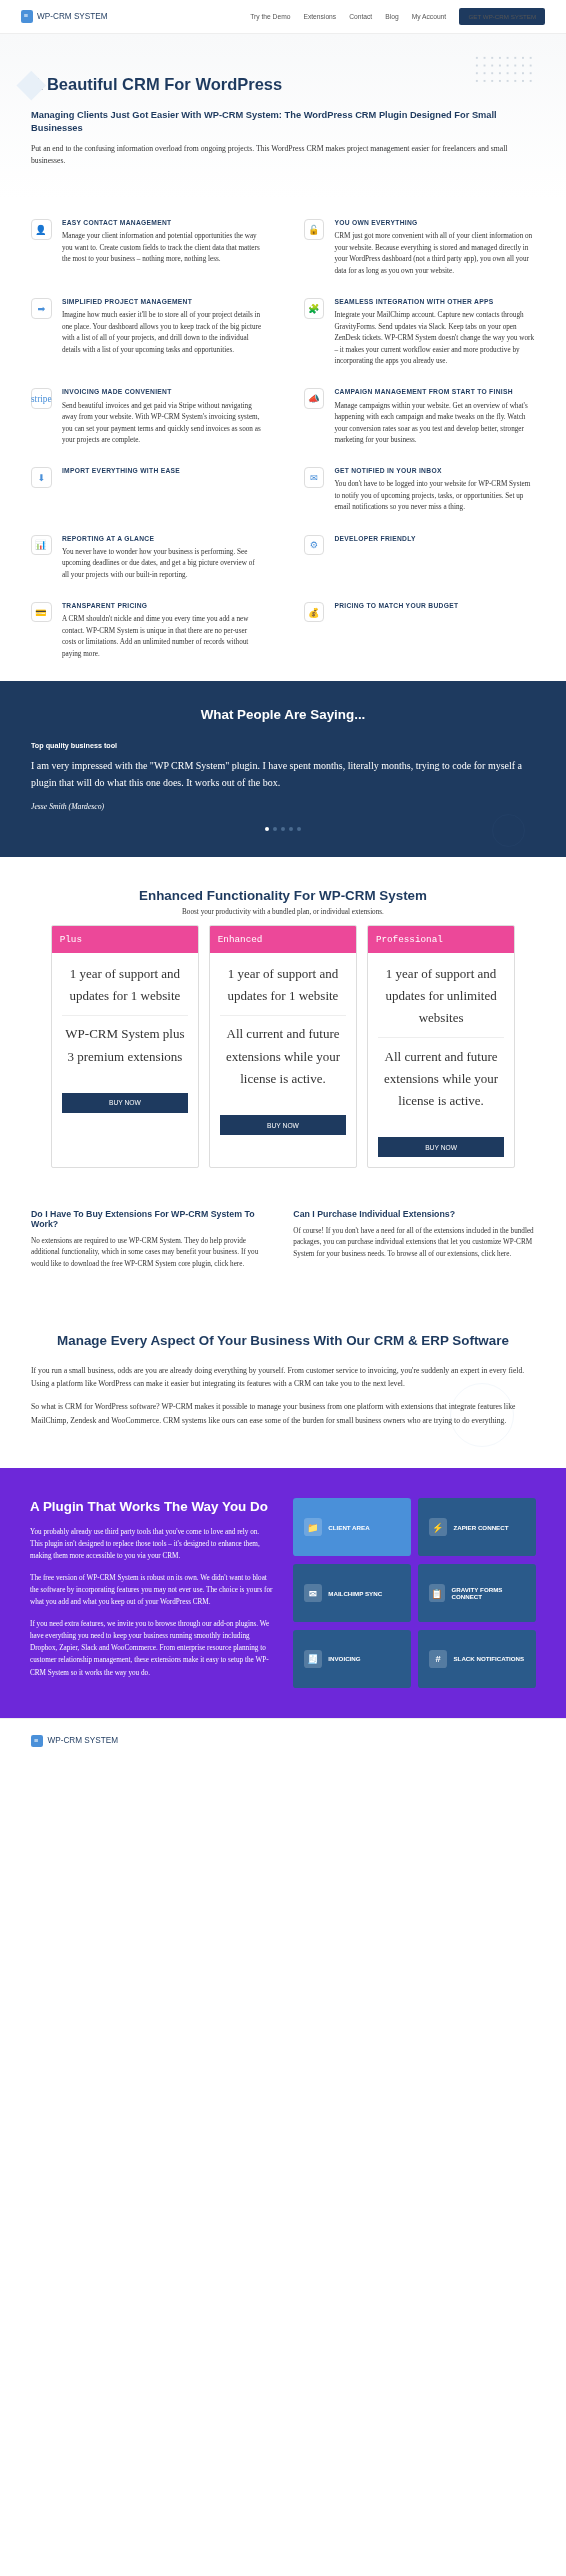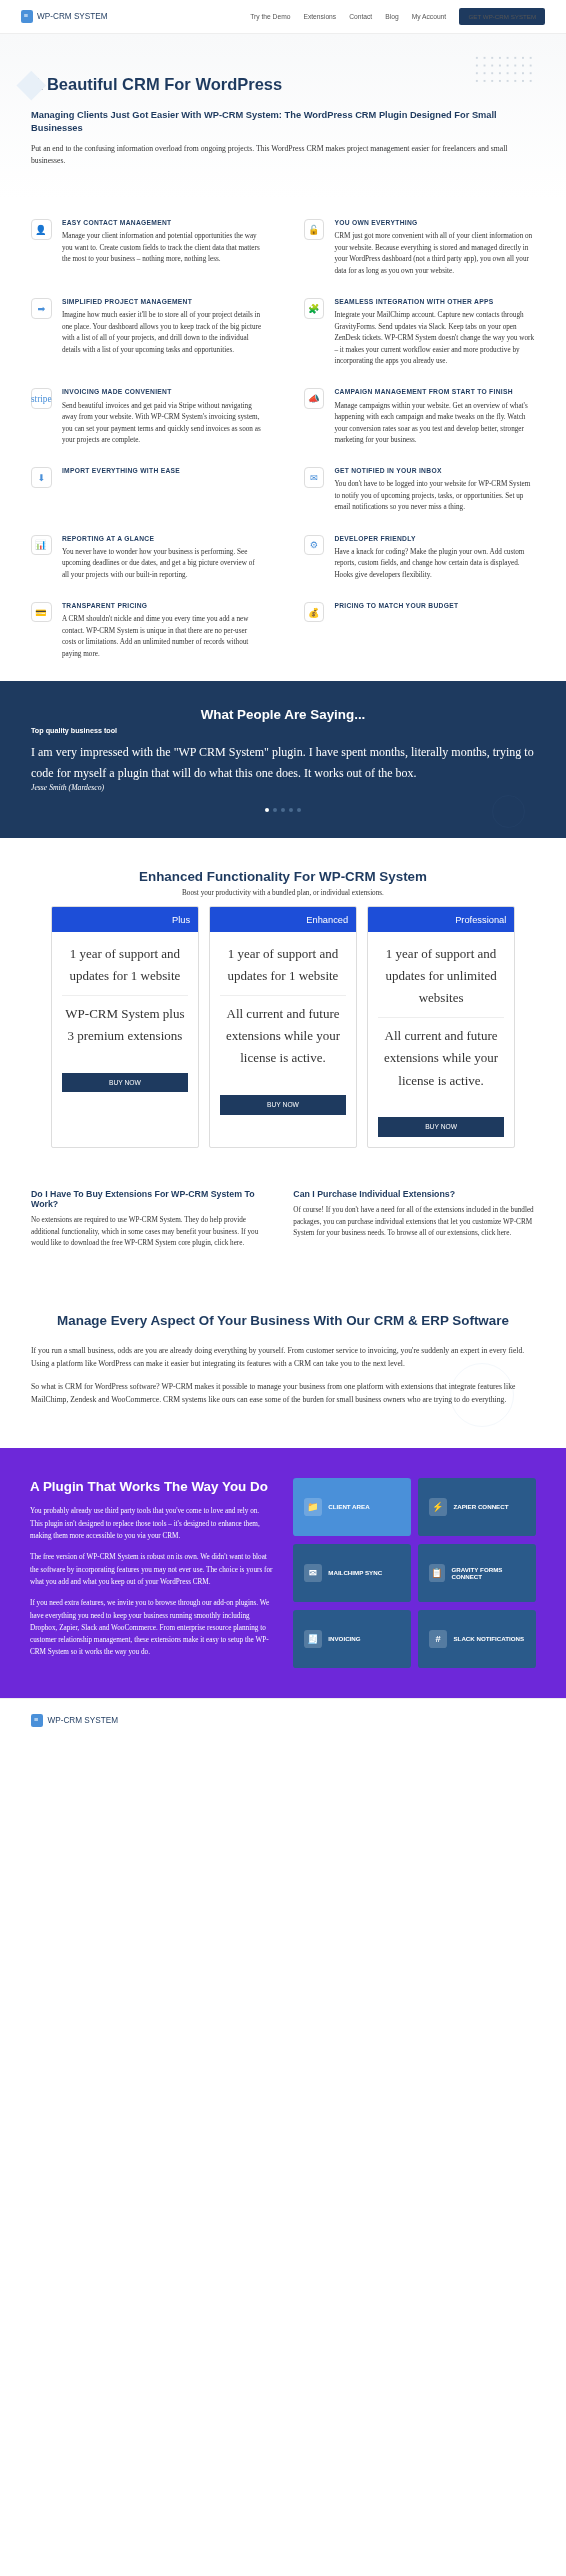--- a/index.html
+++ b/index.html
@@ -17,33 +17,33 @@
 .hero h2{font-family:Arial,sans-serif;font-size:9.3px;color:#1e3a5f;margin-bottom:7.7px;line-height:1.4}
 .hero p{font-size:7.7px;line-height:1.6;color:#333}
 .dots-deco{position:absolute;right:31px;top:20.6px;width:62px;height:31px;background-image:radial-gradient(circle,#d0d8e0 1px,transparent 1px);background-size:7.7px 7.7px}
 .features{padding:20.6px 31px;display:grid;grid-template-columns:1fr 1fr;gap:20.6px 41px}
 .feature{display:flex;gap:10.3px}
 .feature-icon{width:20.6px;height:20.6px;flex-shrink:0;background:#fff;border:0.5px solid #ddd;border-radius:4.1px;display:flex;align-items:center;justify-content:center;color:#4a90d9;font-size:9.3px}
 .feature h3{font-family:Arial,sans-serif;font-size:6.7px;color:#1e3a5f;margin-bottom:5.2px;letter-spacing:0.3px}
 .feature p{font-size:7.2px;line-height:1.6;color:#333}
 .testimonial{background:#1e3a5f;color:#fff;padding:26px 31px;position:relative}
 .testimonial::after{content:"";position:absolute;right:41px;bottom:10.3px;width:31px;height:31px;border:1.5px solid #2a4a6f;border-radius:50%;opacity:0.3}
-.testimonial h2{font-family:Arial,sans-serif;font-size:13.4px;text-align:center;margin-bottom:4px}
+.testimonial h2{font-family:Arial,sans-serif;font-size:13.4px;text-align:center;margin-bottom:19px}
 .testimonial h4{font-family:Arial,sans-serif;font-size:7.2px;margin-bottom:7.7px}
-.testimonial p{font-size:12px;line-height:1.7;margin-bottom:0}
+.testimonial p{font-size:10px;line-height:1.7;margin-bottom:11px}
 .testimonial .author{font-style:italic;font-size:7.7px}
 .t-dots{display:flex;justify-content:center;gap:4.1px;margin-top:15.5px}
 .t-dot{width:4.1px;height:4.1px;background:#4a6a8f;border-radius:50%}
 .t-dot.active{background:#fff}
 .plans-section{padding:31px}
 .plans-section h2{font-family:Arial,sans-serif;font-size:13.4px;color:#1e3a5f;text-align:center;margin-bottom:5.2px}
 .plans-section .sub{text-align:center;font-size:7.2px;margin-bottom:9px}
 .plans{display:grid;grid-template-columns:repeat(3,1fr);gap:10.3px;max-width:464px;margin:0 auto}
 .plan{border:0.5px solid #ddd;border-radius:2.1px;overflow:hidden}
-.plan-head{background:#1d4ed8;color:#fff;text-align:right;padding:7.7px;font-family:Liberation Sans, sans-serif;font-size:9.3px}
+.plan-head{background:#ec4899;color:#fff;text-align:left;padding:7.7px;font-family:Liberation Mono, monospace;font-size:9.3px}
 .plan-body{padding:10.3px;text-align:center;font-size:13px;line-height:1.7}
 .plan-body p{margin-bottom:7.7px}
 .plan-body hr{border:none;border-top:0.5px solid #eee;margin:7.7px 0}
 .plan-btn{display:block;background:#1e3a5f;color:#fff;text-align:center;padding:6.2px;font-family:Arial,sans-serif;font-size:6.7px;margin:7.7px 10.3px 10.3px;text-decoration:none}
 .faq{padding:10.3px 31px 31px;display:grid;grid-template-columns:1fr 1fr;gap:20.6px}
 .faq h3{font-family:Arial,sans-serif;font-size:8.8px;color:#1e3a5f;margin-bottom:6.2px}
 .faq p{font-size:7.2px;line-height:1.6}
 .manage{padding:31px;position:relative}
 .manage::after{content:"";position:absolute;right:52px;bottom:20.6px;width:62px;height:62px;border:1.5px solid #e8f0f8;border-radius:50%;opacity:0.5;z-index:-1}
 .manage h2{font-family:Arial,sans-serif;font-size:13.4px;color:#1e3a5f;text-align:center;margin-bottom:13px;line-height:1.4}
@@ -143,21 +143,20 @@
     <div class="feature-icon">📊</div>
     <div>
       <h3>REPORTING AT A GLANCE</h3>
       <p>You never have to wonder how your business is performing. See upcoming deadlines or due dates, and get a big picture overview of all your projects with our built-in reporting.</p>
     </div>
   </div>
     <div class="feature">
     <div class="feature-icon">⚙</div>
     <div>
       <h3>DEVELOPER FRIENDLY</h3>
-      <p>Have a knack for coding? Make the plugin your own. Add custom reports, custom fields, and change how certain data is displayed. Hooks give developers flexibility.</p>
     </div>
   </div>
     <div class="feature">
     <div class="feature-icon">💳</div>
     <div>
       <h3>TRANSPARENT PRICING</h3>
       <p>A CRM shouldn't nickle and dime you every time you add a new contact. WP-CRM System is unique in that there are no per-user costs or limitations. Add an unlimited number of records without paying more.</p>
     </div>
   </div>
     <div class="feature">

